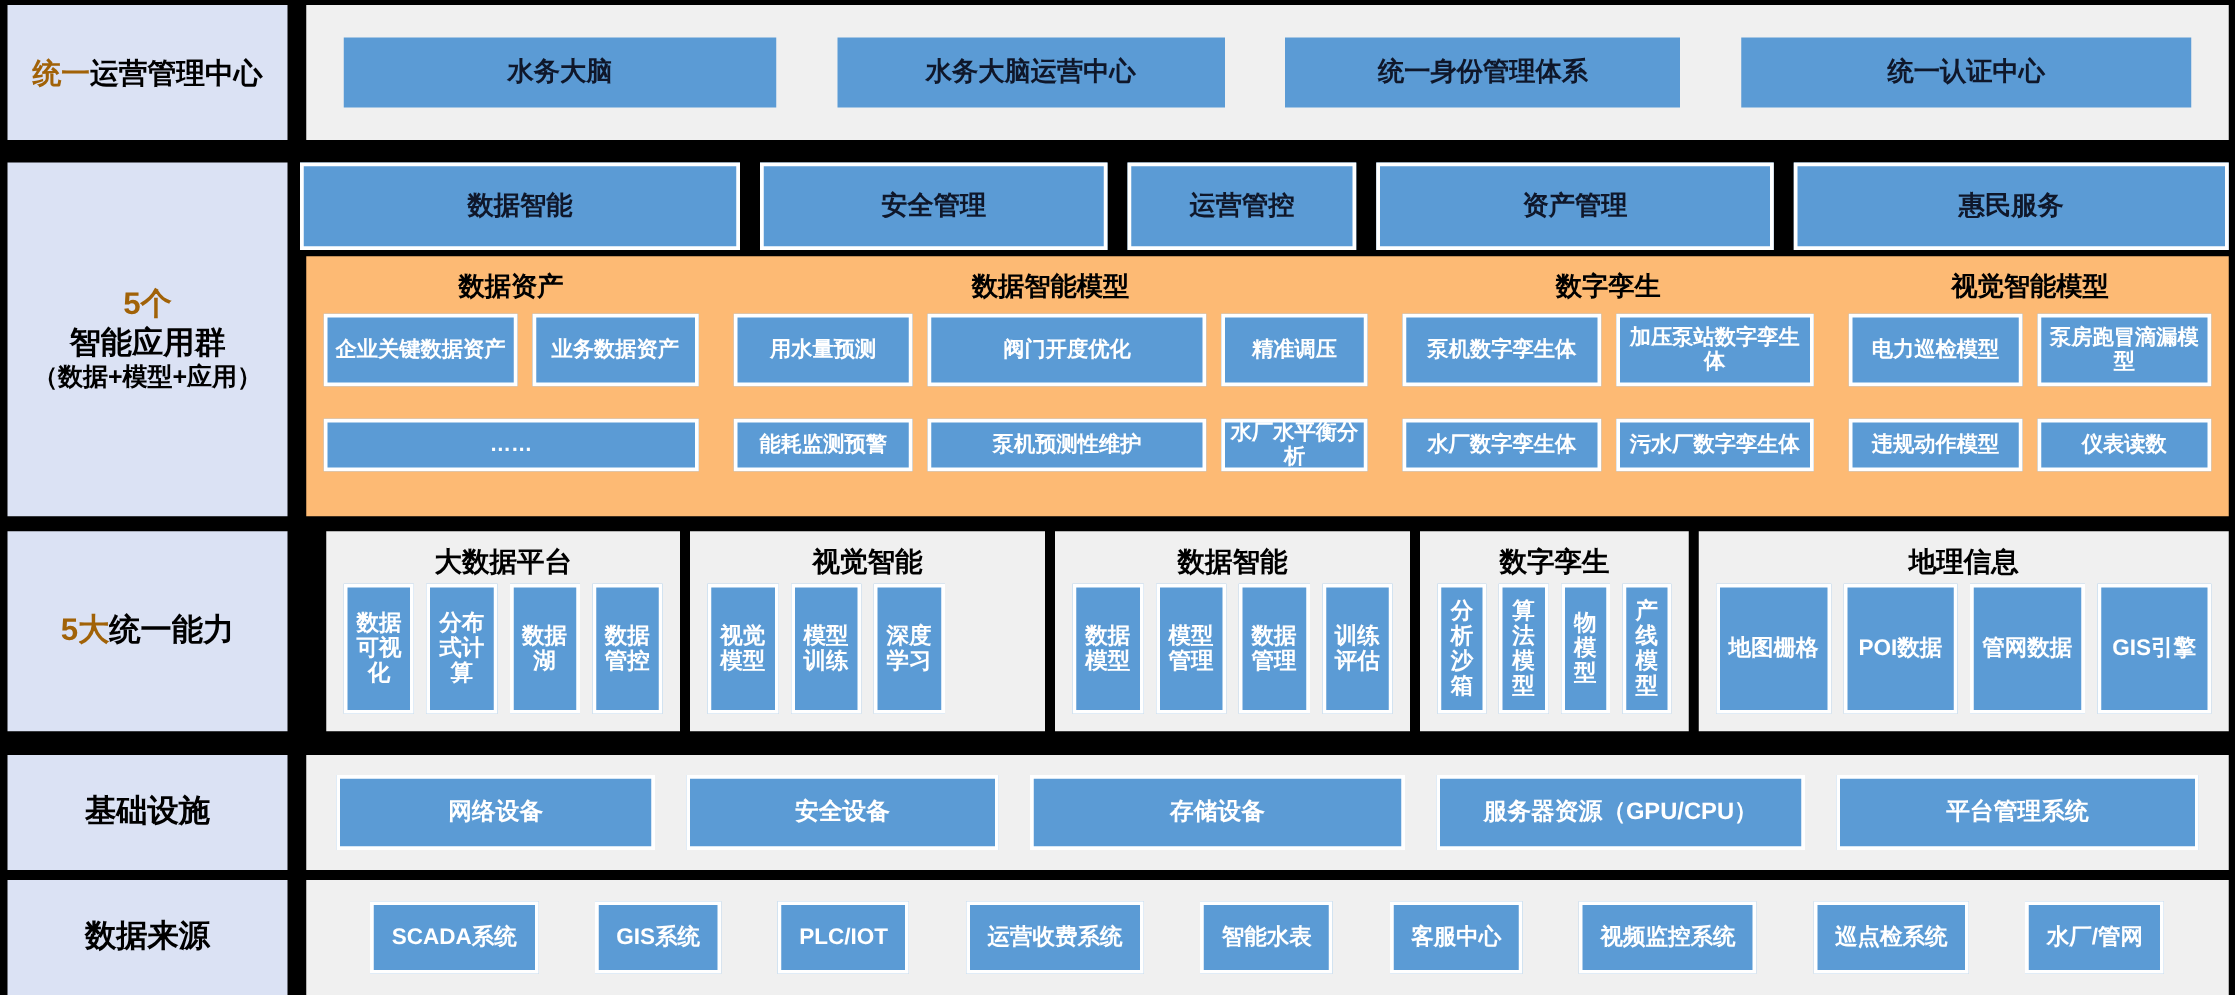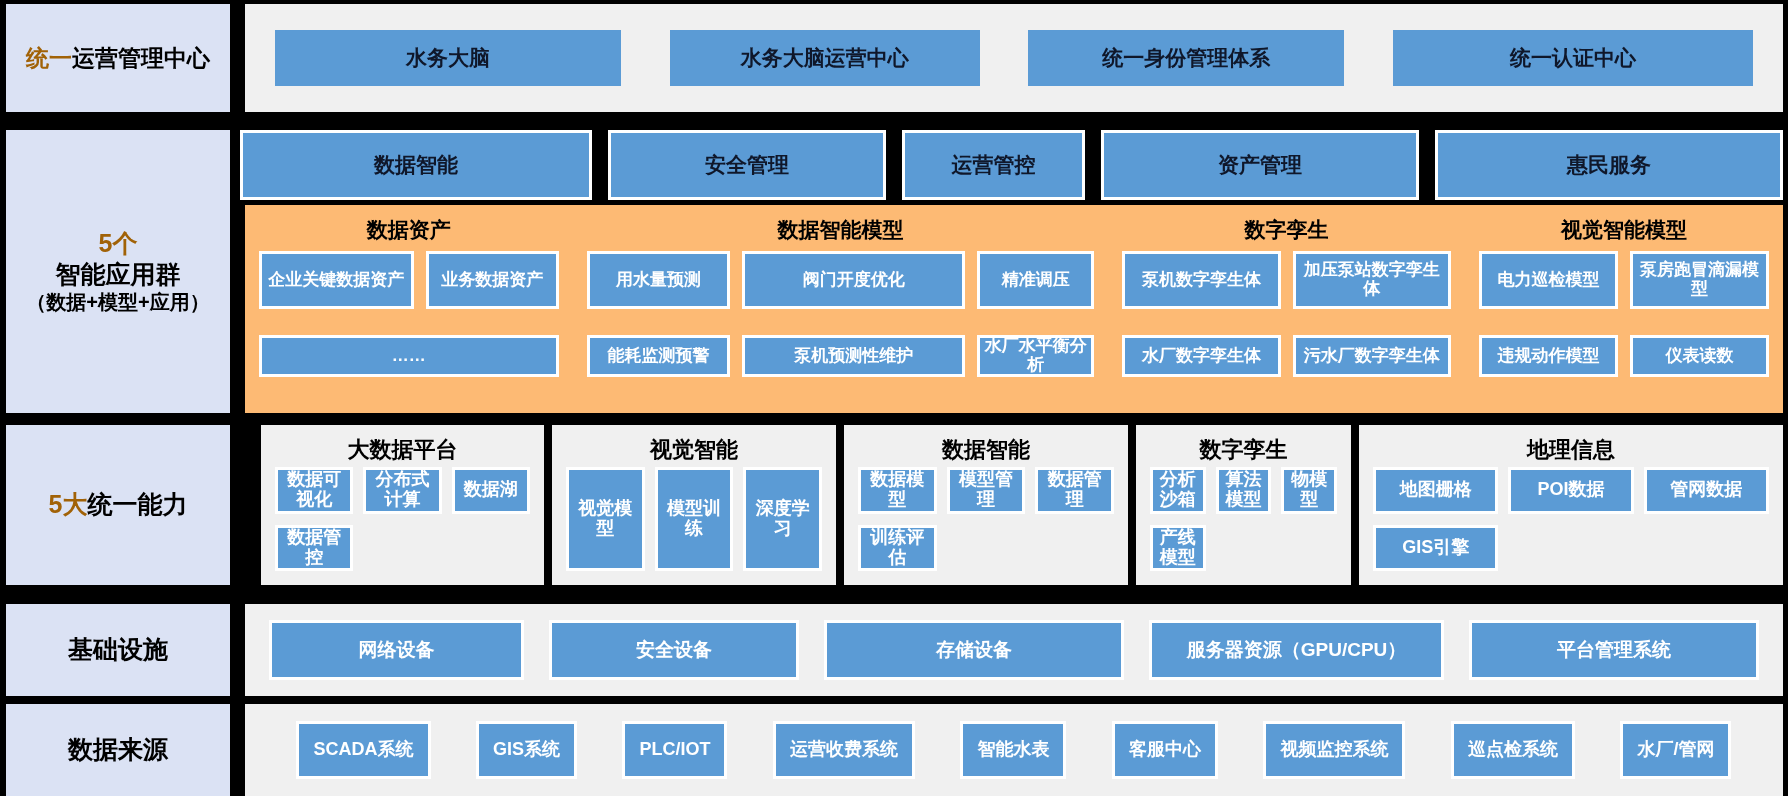--- a/index.html
+++ b/index.html
@@ -72,21 +72,21 @@
   #cap-strip{position:absolute;left:245px;right:5px;top:0;bottom:0;display:flex;gap:8px;padding-left:16px;}
   .cap-panel{background:#f0f0f0;display:flex;flex-direction:column;
     padding:8px 14px 14px 14px;box-sizing:border-box;}
   .cap-panel:nth-child(1){flex:0 0 283px;}
   .cap-panel:nth-child(2){flex:0 0 284px;}
   .cap-panel:nth-child(3){flex:0 0 284px;}
   .cap-panel:nth-child(4){flex:0 0 215px;}
   .cap-panel:nth-child(5){flex:1;}
   .cap-title{text-align:center;font-weight:bold;font-size:22px;color:#000;
     height:34px;line-height:34px;}
-  .cap-grid{display:grid;grid-template-columns:1fr 1fr 1fr;gap:11px 10px;flex:1;}
+  .cap-grid{display:grid;grid-template-columns:1fr 1fr 1fr 1fr;gap:11px 10px;flex:1;}
   .cap-grid .gbox{font-size:18px;padding:0 2px;}
 
   
   #row4-panel{display:flex;align-items:center;justify-content:space-between;padding:0 24px;}
   #row4-panel .gbox{height:60px;font-size:19px;flex:0 0 auto;}
   #row4-panel .gbox:nth-child(1){width:255px;}
   #row4-panel .gbox:nth-child(2){width:250px;}
   #row4-panel .gbox:nth-child(3){width:300px;}
   #row4-panel .gbox:nth-child(4){width:295px;}
   #row4-panel .gbox:nth-child(5){width:290px;}

